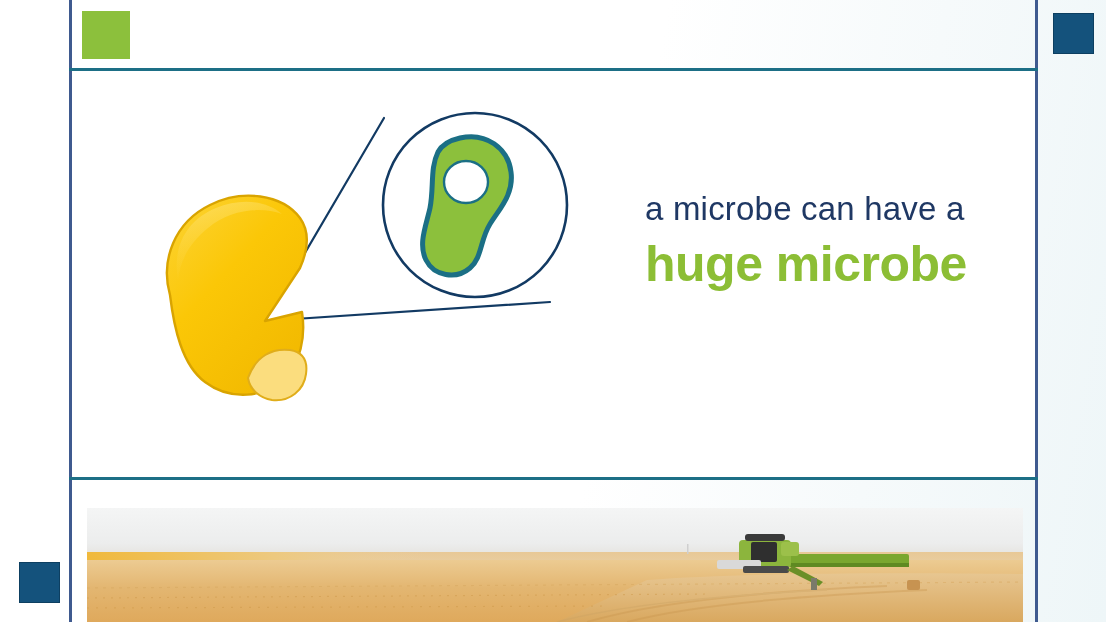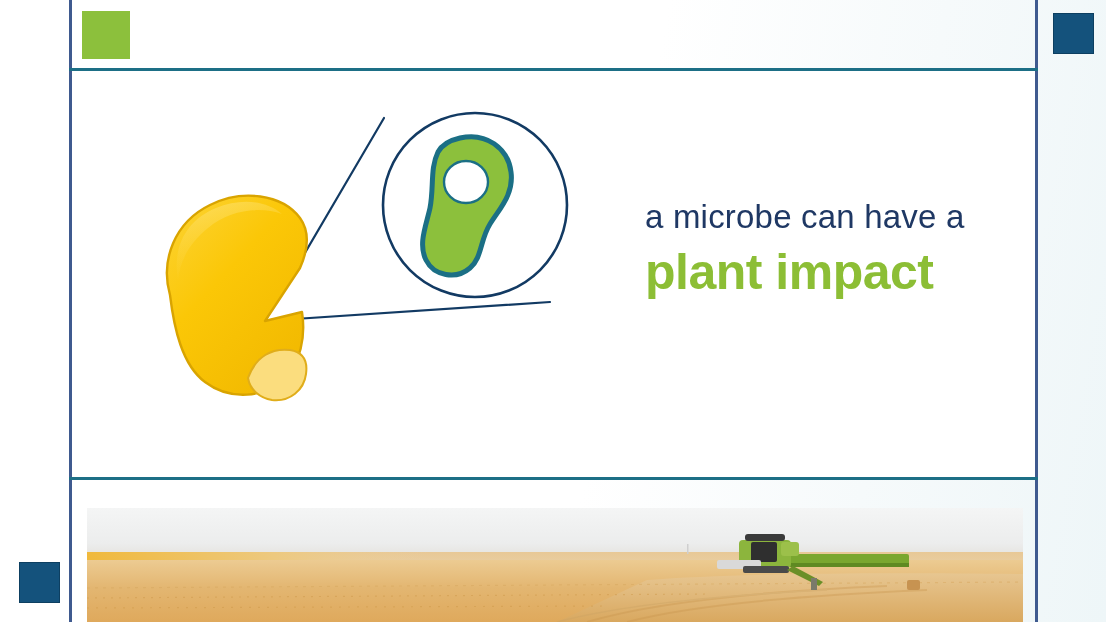--- a/index.html
+++ b/index.html
@@ -76,21 +76,21 @@
     position: absolute;
     left: 130px; top: 90px;
     width: 480px; height: 340px;
   }
   #illustration svg { display: block; }
 
   
   #headline {
     position: absolute;
     left: 645px;
-    top: 200px;
+    top: 192px;
     width: 380px;
   }
   .line-light {
     color: #1f3864;
     font-size: 33px;
     font-weight: 300;
     letter-spacing: 0.2px;
     line-height: 1.0;
     white-space: nowrap;
   }
@@ -189,21 +189,21 @@
                  C 304 98, 300 78, 308 62
                  C 313 53, 321 50, 330 48 Z" fill="#8cc03c" stroke="#1b6f85" stroke-width="5" stroke-linejoin="round"></path>
 
         <ellipse cx="336" cy="92" rx="22" ry="21" fill="#ffffff" stroke="#1b6f85" stroke-width="2.4"></ellipse>
       </g>
     </svg>
   </div>
 
   <div id="headline">
     <div class="line-light" id="line-1">a microbe can have a</div>
-    <div id="line-2">plant impact</div>
+    <div id="line-2">huge microbe</div>
   </div>
 
   <div id="photo-strip">
     <svg width="936" height="114" viewBox="0 0 936 114" xmlns="http://www.w3.org/2000/svg">
       <defs>
         <linearGradient id="skyGrad" x1="0" y1="0" x2="0" y2="1">
           <stop offset="0%" stop-color="#f4f5f5"></stop>
           <stop offset="70%" stop-color="#eceded"></stop>
           <stop offset="100%" stop-color="#e4e2dd"></stop>
         </linearGradient>

